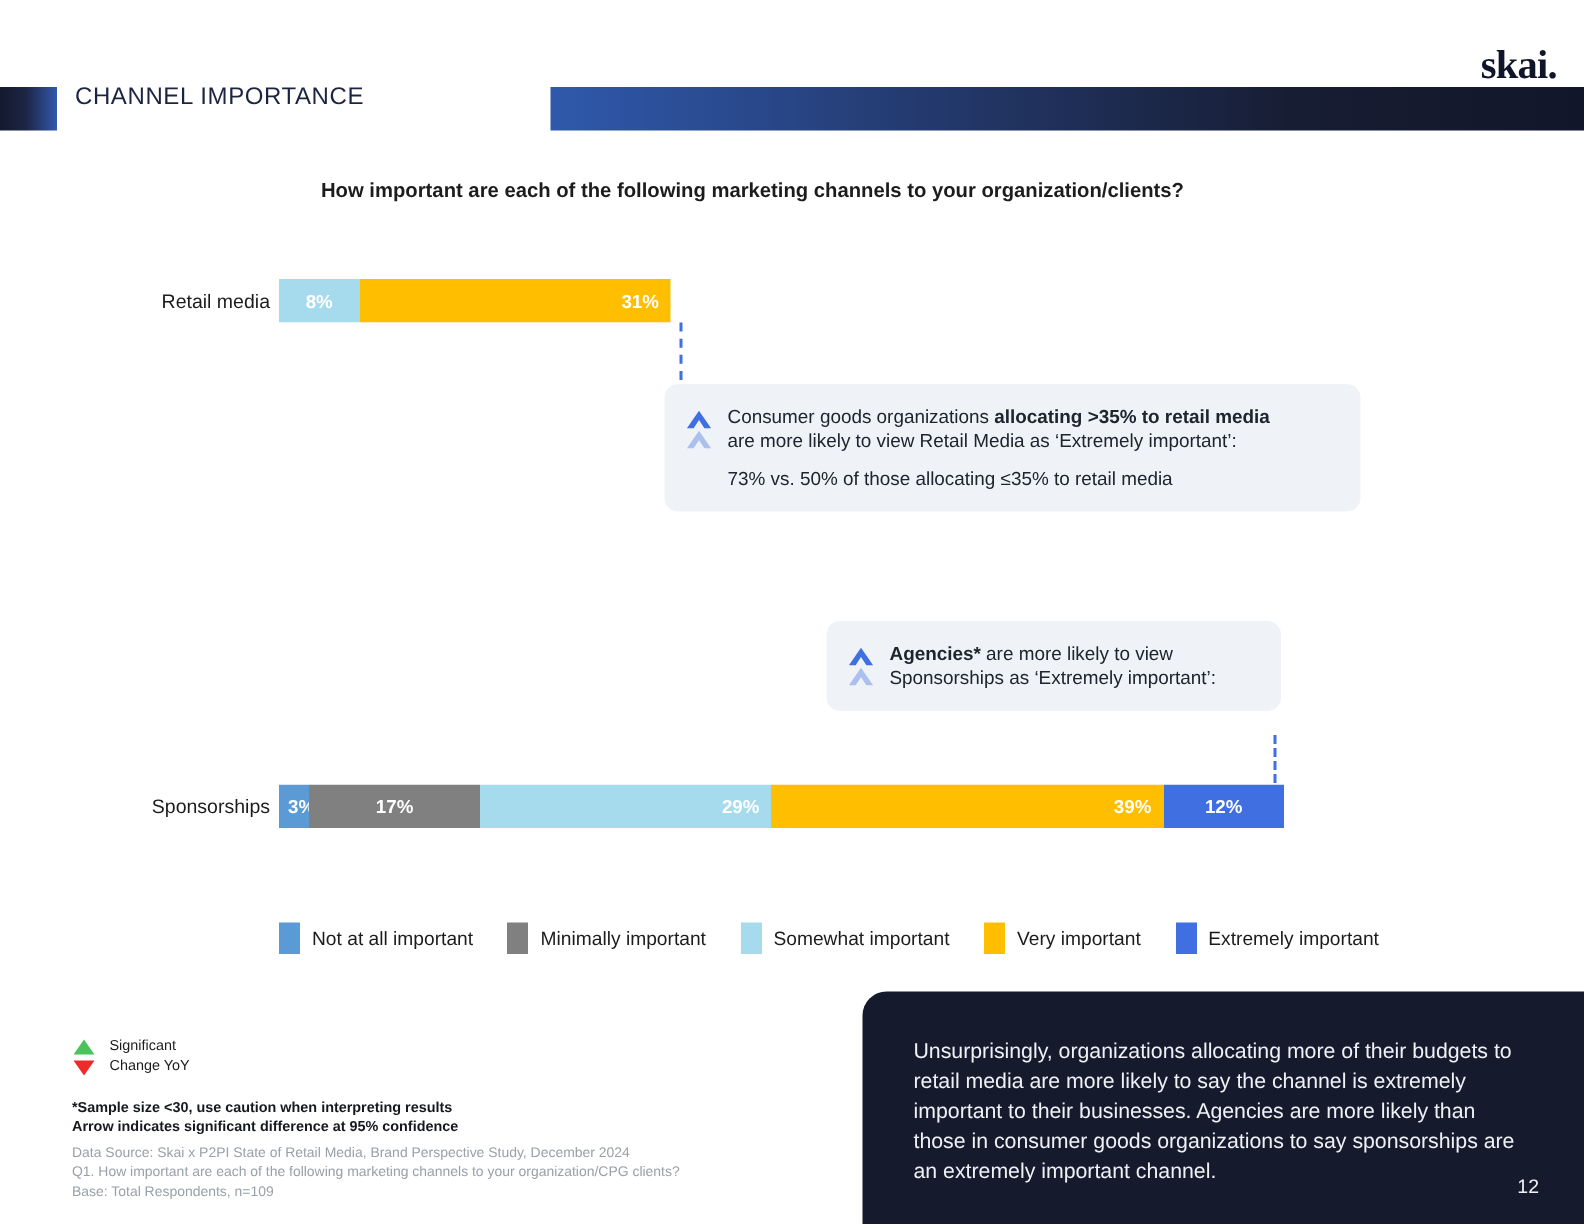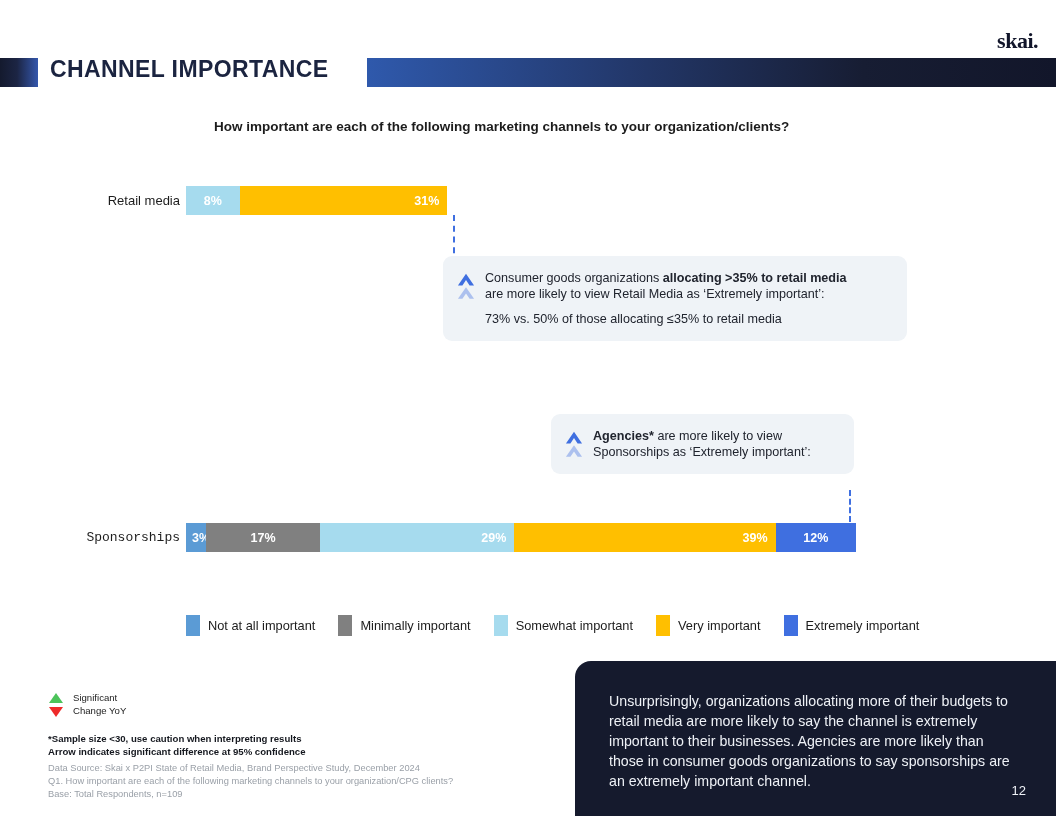--- a/index.html
+++ b/index.html
@@ -9,34 +9,34 @@
     background: #ffffff;
     font-family: "Liberation Sans", sans-serif;
     overflow: hidden;
   }
   .slide { position: relative; width: 1056px; height: 816px; background:#fff; }
 
   
   .logo {
     position: absolute; right: 18px; top: 28px;
     font-family: "Liberation Serif", serif;
-    font-size: 22px; font-weight: 700; letter-spacing: -0.5px;
+    font-size: 27px; font-weight: 700; letter-spacing: -0.5px;
     color: #11152a;
   }
   .band-stub {
     position: absolute; left: 0; top: 58px; width: 38px; height: 29px;
     background: linear-gradient(90deg, #141a2e 0%, #1c2544 45%, #3457ac 100%);
   }
   .band-right {
     position: absolute; left: 367px; top: 58px; right: 0; height: 29px;
     background: linear-gradient(90deg, #2f59ac 0%, #23386b 38%, #171d33 72%, #12162a 100%);
   }
   .slide-title {
     position: absolute; left: 50px; top: 56px;
-    font-size: 23px; font-weight: 700; letter-spacing: 0.4px;
+    font-size: 16px; font-weight: 400; letter-spacing: 0.4px;
     color: #1b2440;
   }
 
   
   .question {
     position: absolute; left: 214px; top: 119px;
     font-size: 13.5px; font-weight: 700; color: #1c1c1c;
   }
 
   
@@ -154,21 +154,21 @@
     <div class="callout" style="left:551px; top:414px; width:303px;">
       <svg class="ico" viewBox="0 0 20 38">
         <path d="M10 2 L19 15 L14 15 L10 9 L6 15 L1 15 Z" fill="#3F6FE0"></path>
         <path d="M10 17 L19 30 L14 30 L10 24 L6 30 L1 30 Z" fill="#3F6FE0" opacity="0.38"></path>
       </svg>
       <p><b>Agencies*</b><span> are more likely to view</span><br><span>Sponsorships as ‘Extremely important’:</span></p>
     </div>
 
     <div class="dash" style="left:849px; top:490px; height:32px;"></div>
 
-    <div class="row-label" style="left:30px; top:530px;font-family:Liberation Mono, monospace;">Sponsorships</div>
+    <div class="row-label" style="left:30px; top:530px;">Sponsorships</div>
     <div class="bar" style="top:523px; width:670px;">
       <div class="seg lbl-left" style="width:3%;  background:#5B9BD5;">
         <span>3%</span>
         </div>
       <div class="seg lbl-center" style="width:17%; background:#808080;">
         <span>17%</span>
         </div>
       <div class="seg lbl-right" style="width:29%; background:#A6DBEE;">
         <span>29%</span>
         </div>

